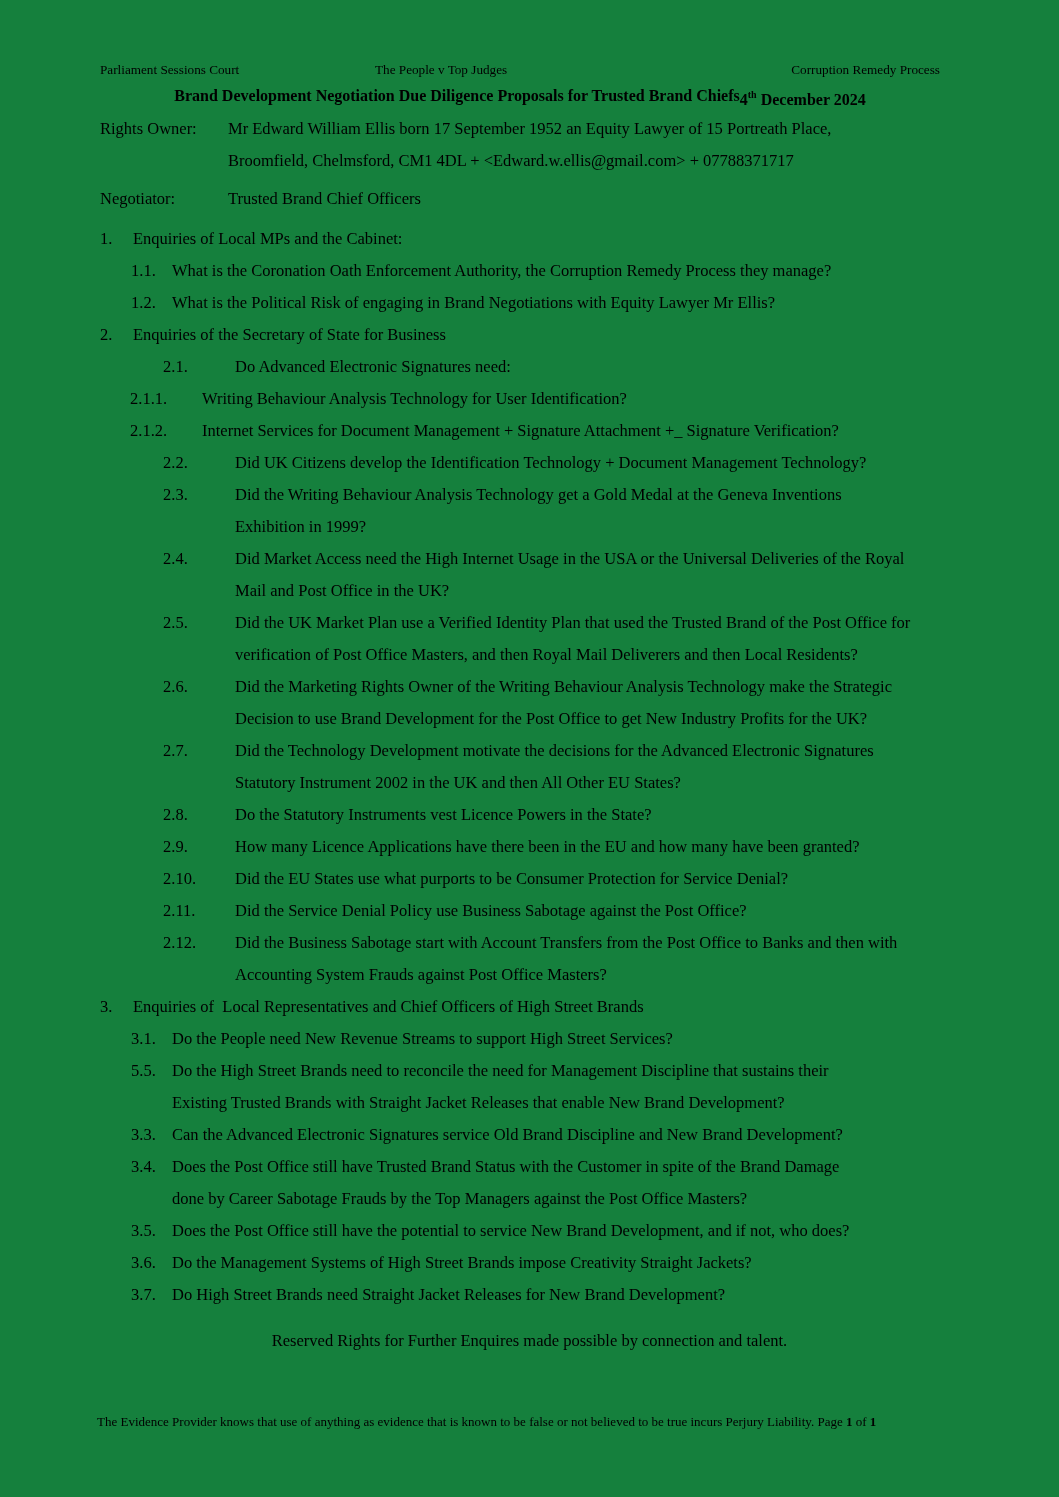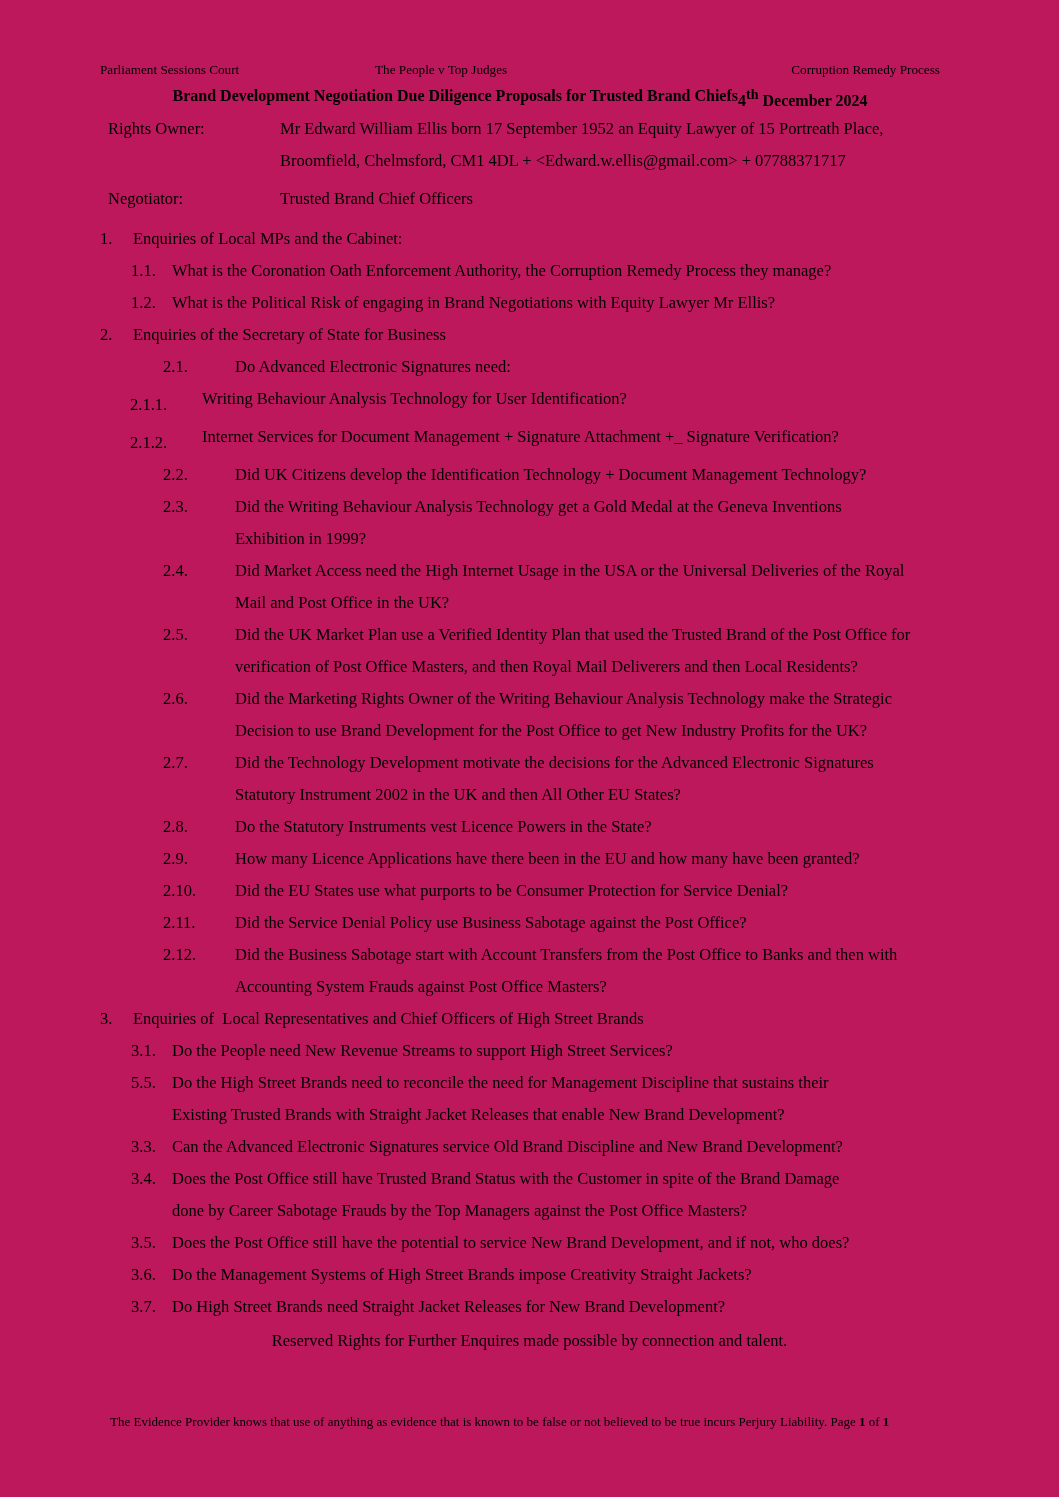--- a/index.html
+++ b/index.html
@@ -3,57 +3,57 @@
 <meta charset="utf-8">
 <style>
   html,body { margin:0; padding:0; }
   body {
     width:1059px; height:1497px;
     background:#ffffff; color:#000000;
     font-family:"Liberation Serif","DejaVu Serif",serif;
     font-size:16.5px;
     overflow:hidden;
   }
-  .page { position:relative; width:1059px; height:1497px; background:#be185d; }
+  .page { position:relative; width:1059px; height:1497px; background:#15803d; }
 
   
   .doc-header { position:absolute; top:61px; left:0; width:100%; font-size:13.2px; line-height:18px; }
   .h-left   { position:absolute; left:100px; top:0; white-space:nowrap; }
   .h-center { position:absolute; left:375px; top:0; white-space:nowrap; }
   .h-right  { position:absolute; right:119px; top:0; white-space:nowrap; }
 
   
   .title-row { position:absolute; top:84px; left:100px; right:119px;
                display:flex; justify-content:center; align-items:flex-start;
                font-weight:bold; font-size:16px; line-height:24px; }
   .title-text { white-space:nowrap; }
   .doc-date { white-space:pre; }
-  .doc-date sup { font-size:14px; position:relative; top:-1px; }
-
-  
-  .kv { position:absolute; left:108px; right:30px; display:flex; line-height:32px;gap:44px; }
+  .doc-date sup { font-size:10px; position:relative; top:-1px; }
+
+  
+  .kv { position:absolute; left:100px; right:30px; display:flex; line-height:32px; }
   .kv-rights { top:113px; }
   .kv-negotiator { top:183px; }
   .kv-label { flex:none; width:128px; }
   .kv-value { flex:1; white-space:pre-wrap; }
 
   
   .list { position:absolute; top:223px; left:0; right:20px; }
   .item { display:flex; line-height:32px; }
   .item .num { flex:none; }
   .item .txt { flex:1; white-space:pre-wrap; }
   .l1  { padding-left:100px; } .l1 .num { width:33px; }
   .l2a { padding-left:131px;justify-content:flex-end; } .l2a .num { width:41px; }
   .l2b { padding-left:118px; } .l2b .num { width:72px;margin-left:45px; }
-  .l3  { padding-left:130px; } .l3 .num { width:72px;margin-top:6px; }
+  .l3  { padding-left:130px; } .l3 .num { width:72px; }
 
   .closing { position:absolute; top:1325px; left:0; width:100%;
              text-align:center; line-height:32px; }
 
-  .doc-footer { position:absolute; top:1413px; left:110px; right:20px;
+  .doc-footer { position:absolute; top:1413px; left:97px; right:20px;
                 font-size:13px; line-height:18px; white-space:nowrap; }
   .doc-footer b { font-weight:bold; }
 </style>
 </head>
 <body>
 
 <div class="page">
 
   <div class="doc-header">
     <span class="h-left">Parliament Sessions Court</span>

